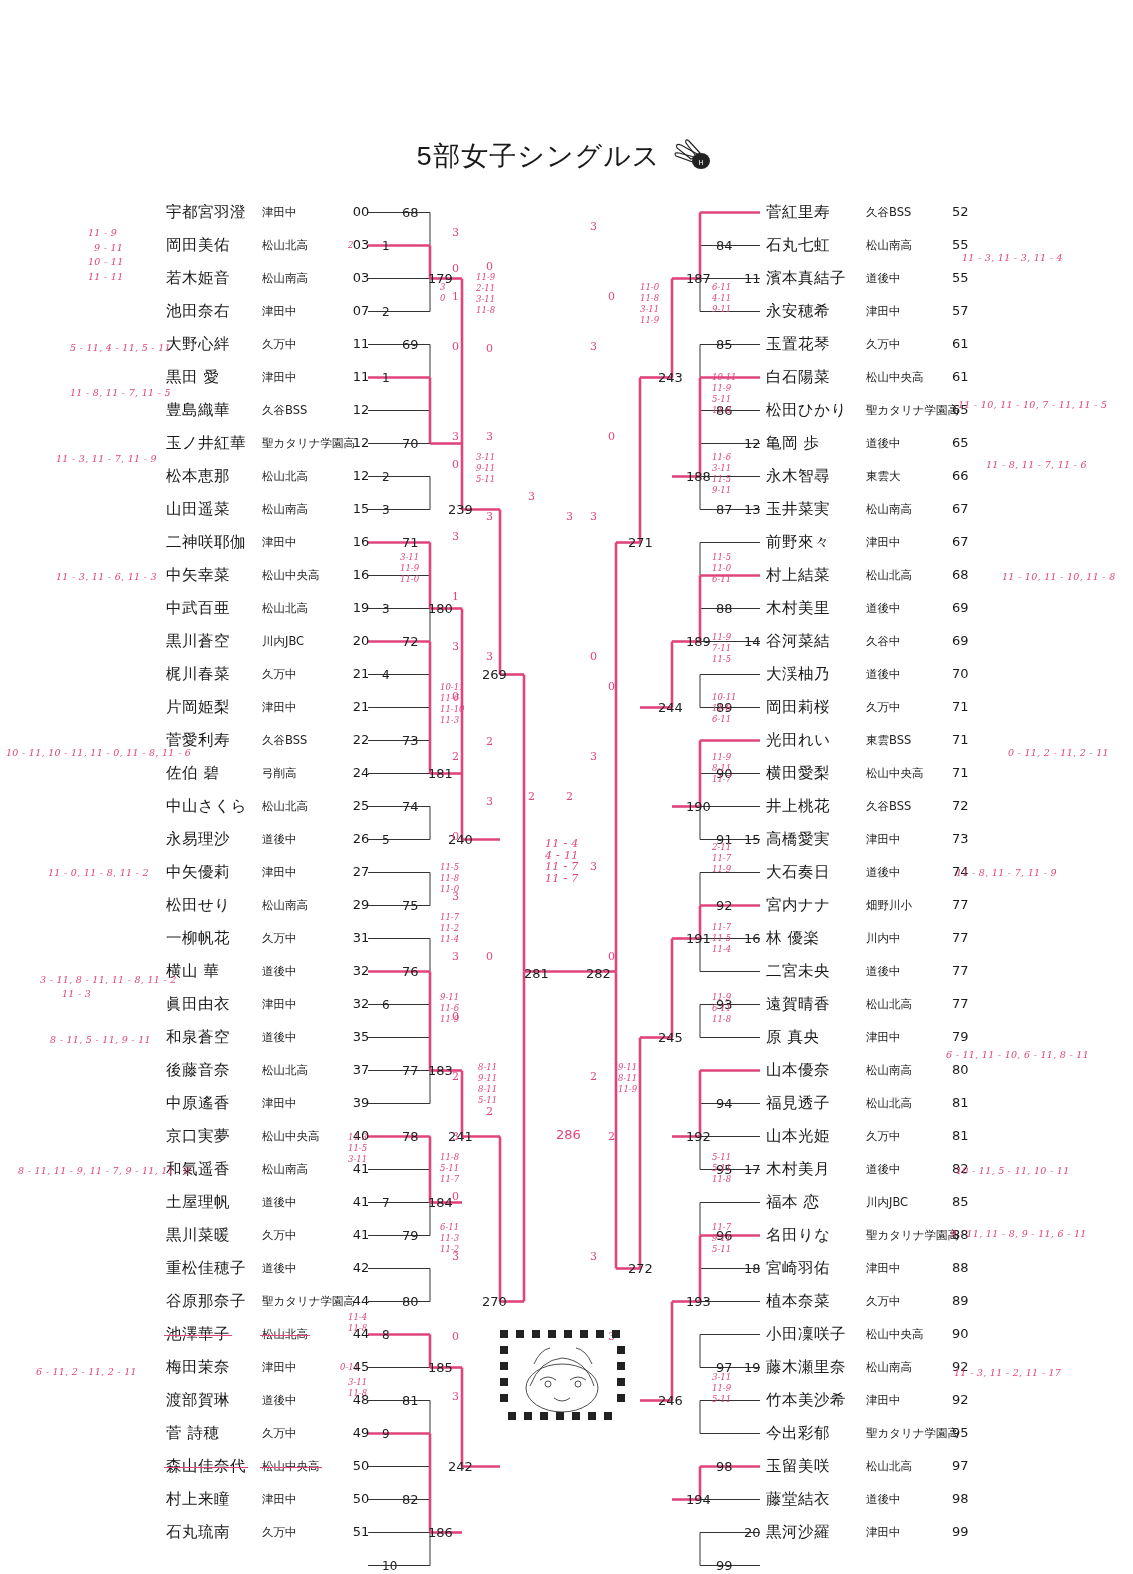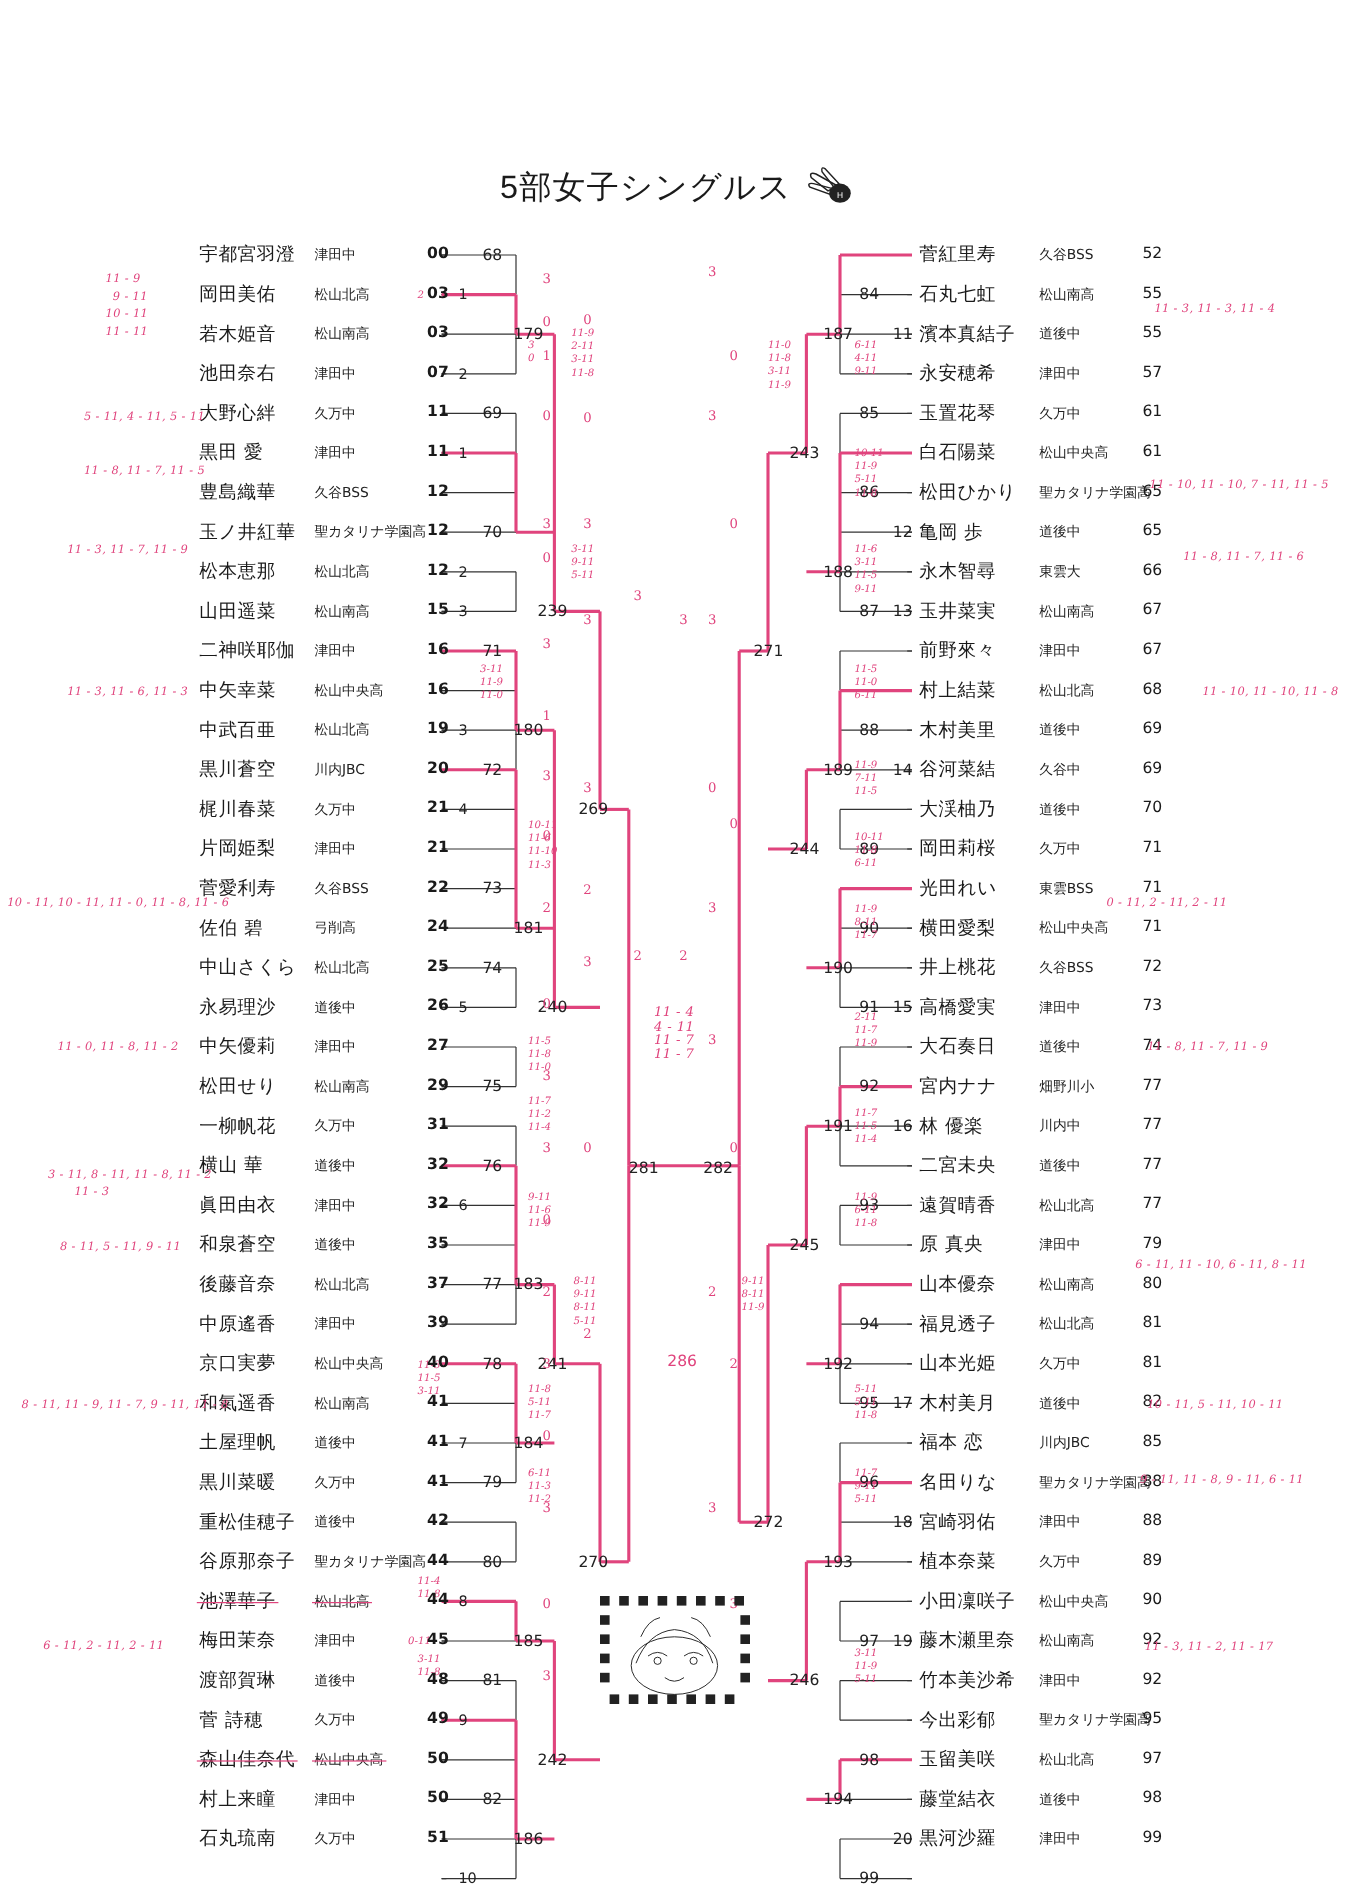--- a/index.html
+++ b/index.html
@@ -12,21 +12,21 @@
     overflow:hidden;
   }
   
   .title-wrap{
     position:absolute;left:0;top:138px;width:1133px;
     text-align:center;
   }
   .title{
     display:inline-block;
     font-size:27px;letter-spacing:1px;font-weight:500;
-    font-family:Liberation Sans, sans-serif;
+    font-family:Liberation Mono, monospace;
     vertical-align:middle;
   }
   .shuttle{
     display:inline-block;width:46px;height:34px;vertical-align:middle;
     margin-left:6px;
   }
   
   .col{position:absolute;top:196px;}
   .col-left{left:118px;width:360px;}
   .col-right{left:656px;width:360px;}
@@ -50,21 +50,21 @@
     font-family:"DejaVu Sans","Liberation Sans",sans-serif;
   }
   .row .num{
     position:absolute;top:8px;
     font-size:13px;
     font-family:"DejaVu Sans","Liberation Sans",sans-serif;
   }
   
   .col-left .nm{left:48px;}
   .col-left .sc{left:144px;}
-  .col-left .num{left:230px;width:26px;text-align:right;font-weight:bold;}
+  .col-left .num{left:230px;width:26px;text-align:center;}
   
   .col-right .nm{left:110px;}
   .col-right .sc{left:210px;}
   .col-right .num{left:296px;width:28px;text-align:left;}
 
   .strike{position:relative;}
   .strike:after{
     content:"";position:absolute;left:-2px;right:-2px;top:50%;
     height:1.4px;background:#e0447d;
   }
@@ -1053,21 +1053,21 @@
     <div class="ann small" style="left: 48px; top: 868px;">11 - 0, 11 - 8, 11 - 2</div>
     <div class="ann small" style="left: 40px; top: 975px;">3 - 11, 8 - 11, 11 - 8, 11 - 2</div>
     <div class="ann small" style="left: 62px; top: 989px;">11 - 3</div>
     <div class="ann small" style="left: 50px; top: 1035px;">8 - 11, 5 - 11, 9 - 11</div>
     <div class="ann small" style="left: 18px; top: 1166px;">8 - 11, 11 - 9, 11 - 7, 9 - 11, 11 - 8</div>
     <div class="ann small" style="left: 36px; top: 1367px;">6 - 11, 2 - 11, 2 - 11</div>
     <div class="ann small" style="left: 962px; top: 253px;">11 - 3, 11 - 3, 11 - 4</div>
     <div class="ann small" style="left: 958px; top: 400px; text-align: right;">11 - 10, 11 - 10, 7 - 11, 11 - 5</div>
     <div class="ann small" style="left: 986px; top: 460px;">11 - 8, 11 - 7, 11 - 6</div>
     <div class="ann small" style="left: 1002px; top: 572px;">11 - 10, 11 - 10, 11 - 8</div>
-    <div class="ann small" style="left: 922px; top: 748px;">0 - 11, 2 - 11, 2 - 11</div>
+    <div class="ann small" style="left: 1008px; top: 748px;">0 - 11, 2 - 11, 2 - 11</div>
     <div class="ann small" style="left: 956px; top: 868px;">11 - 8, 11 - 7, 11 - 9</div>
     <div class="ann small" style="left: 946px; top: 1050px;">6 - 11, 11 - 10, 6 - 11, 8 - 11</div>
     <div class="ann small" style="left: 956px; top: 1166px;">10 - 11, 5 - 11, 10 - 11</div>
     <div class="ann small" style="left: 950px; top: 1229px;">9 - 11, 11 - 8, 9 - 11, 6 - 11</div>
     <div class="ann small" style="left: 954px; top: 1368px;">11 - 3, 11 - 2, 11 - 17</div>
     <div class="ann stack" style="left: 545px; top: 838px;">
       <div>11 - 4</div>
       <div>4 - 11</div>
       <div>11 - 7</div>
       <div>11 - 7</div>

